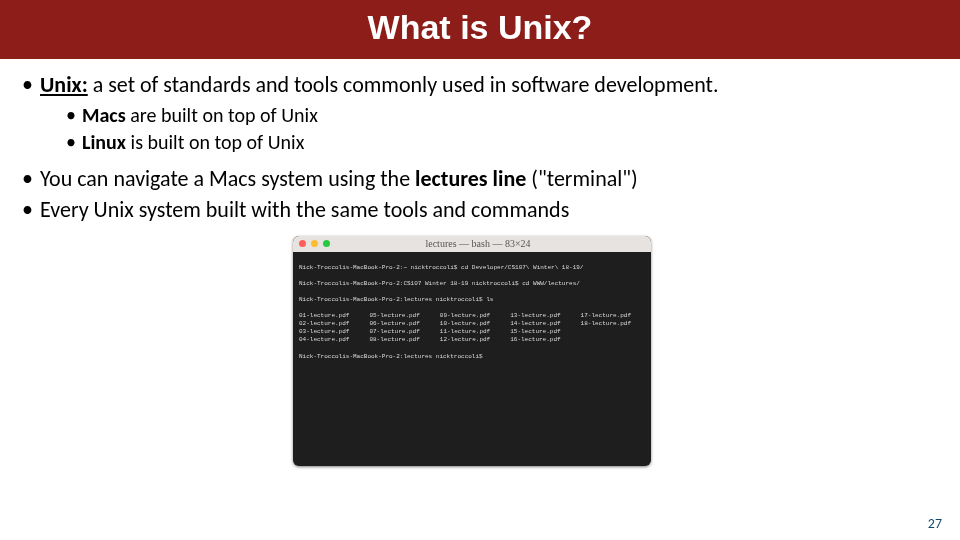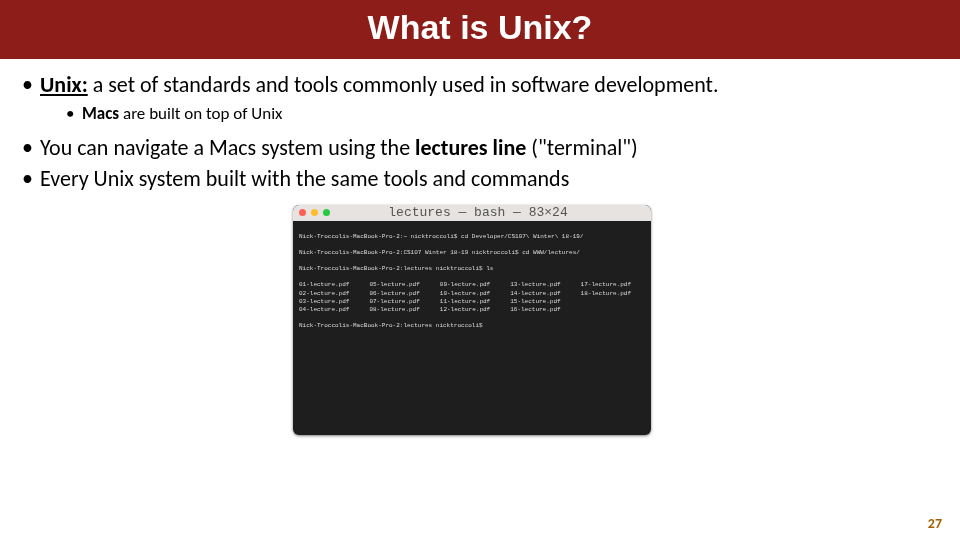--- a/index.html
+++ b/index.html
@@ -33,21 +33,21 @@
     margin-bottom: 4px;
     padding-left: 18px;
     position: relative;
   }
   .bullet-l1::before {
     content: "•";
     position: absolute;
     left: 0;
   }
   .bullet-l2 {
-    font-size: 17px;
+    font-size: 20px;
     line-height: 1.25;
     padding-left: 60px;
     position: relative;
     margin-bottom: 2px;
   }
   .bullet-l2::before {
     content: "•";
     position: absolute;
     left: 44px;
   }
@@ -73,23 +73,23 @@
     padding-left: 6px;
     gap: 5px;
   }
   .dot { width: 7px; height: 7px; border-radius: 50%; }
   .dot.r { background: #ff5f56; }
   .dot.y { background: #ffbd2e; }
   .dot.g { background: #27c93f; }
   .term-title-text {
     flex: 1;
     text-align: center;
-    font-size: 13px;
+    font-size: 10px;
     color: #555;
-    font-family: Liberation Mono, monospace;
+    font-family: Liberation Serif, serif;
     margin-left: -30px;
   }
   .term-body {
     font-family: Menlo, "Courier New", monospace;
     font-size: 6px;
     color: #ddd;
     padding: 4px 6px;
     line-height: 1.35;
     white-space: pre;
   }
@@ -98,40 +98,42 @@
     display: grid;
     grid-template-columns: repeat(5, auto);
     column-gap: 6px;
     font-size: 6px;
   }
   .page-num {
     position: absolute;
     right: 18px;
     bottom: 8px;
     font-size: 14px;
-    color: #a16207;
-    font-weight: bold;
+    color: #0c4a6e;
   }
 </style>
 </head>
 <body>
 
 <div class="header">
   <h1>What is Unix?</h1>
 </div>
 
 <div class="content">
 
   <div class="bullet-l1">
     <span class="b u">Unix:</span><span> a set of standards and tools commonly used in software development.</span>
   </div>
 
   <div class="sub-group">
     <div class="bullet-l2">
       <span class="b">Macs</span><span> are built on top of Unix</span>
+    </div>
+    <div class="bullet-l2">
+      <span class="b">Linux</span><span> is built on top of Unix</span>
     </div>
   </div>
 
   <div class="bullet-l1">
     <span>You can navigate a Macs system using the </span><span class="b">lectures line</span><span> ("terminal")</span>
   </div>
 
   <div class="bullet-l1">
     <span>Every Unix system built with the same tools and commands</span>
   </div>

